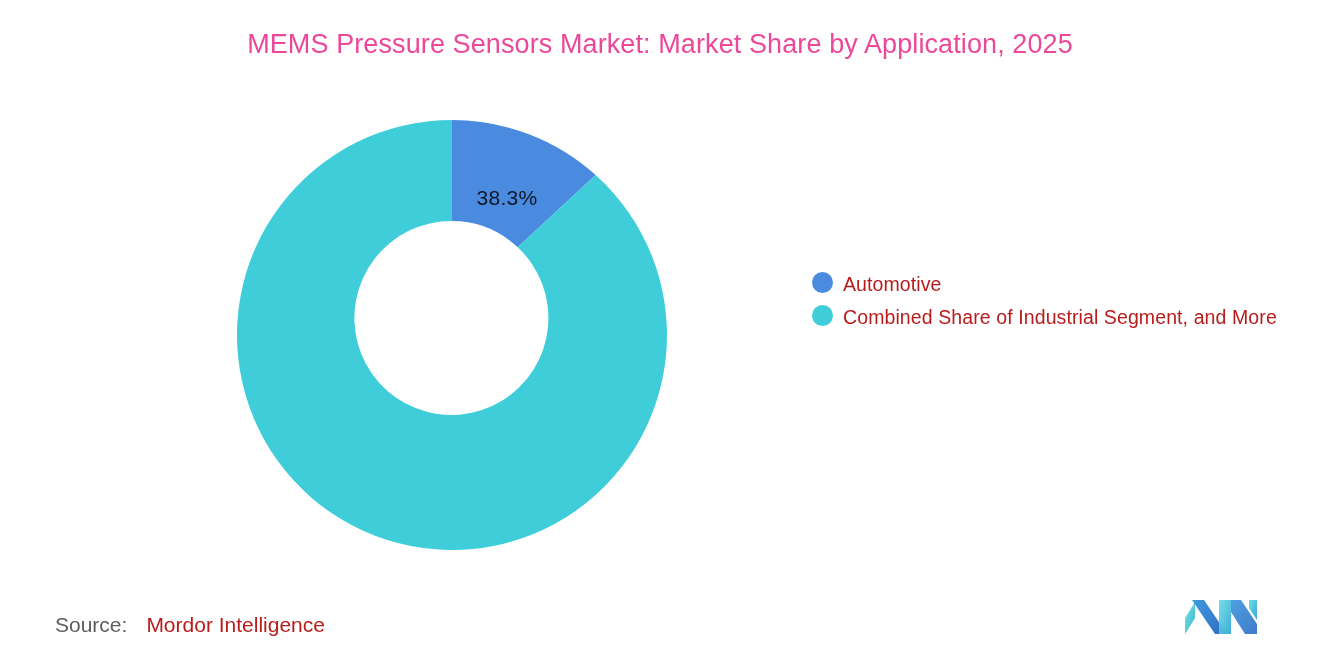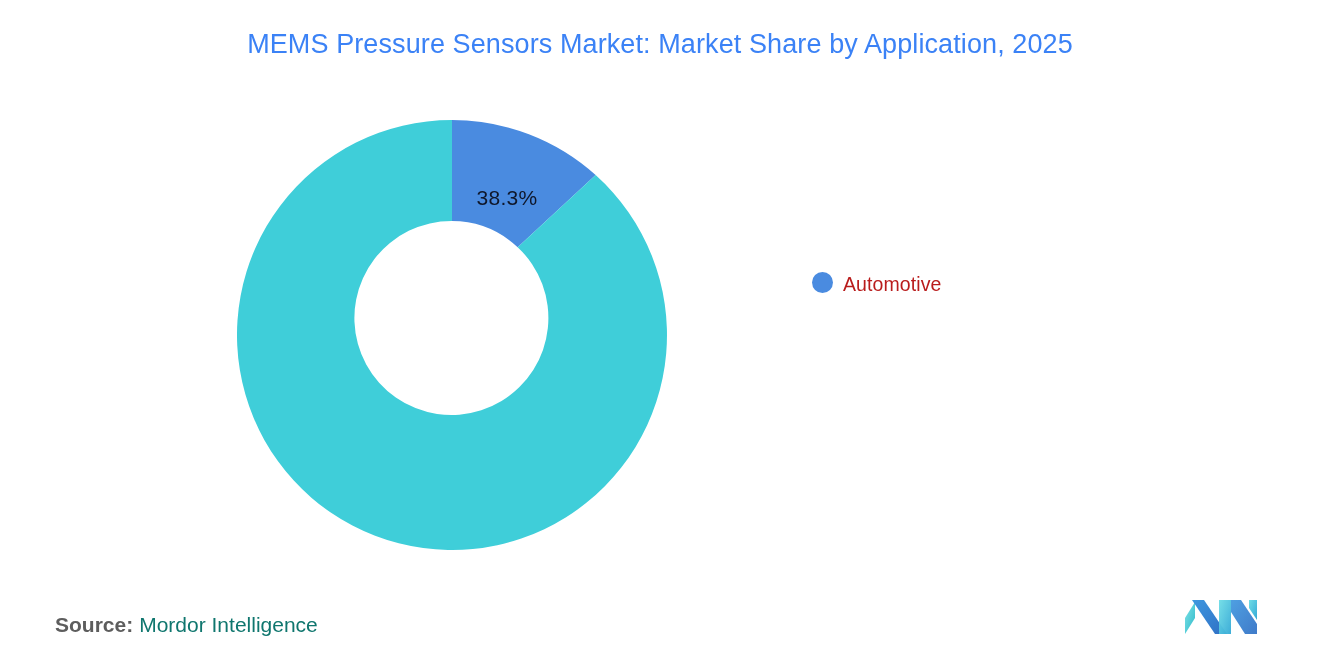--- a/index.html
+++ b/index.html
@@ -17,21 +17,21 @@
   }
 
   #chart-title {
     position: absolute;
     left: 0;
     top: 29px;
     width: 1320px;
     text-align: center;
     font-size: 27px;
     font-weight: 400;
-    color: #3b82f6;
+    color: #ec4899;
     letter-spacing: 0.1px;
     white-space: nowrap;
   }
 
   #donut-wrap {
     position: absolute;
     left: 237px;
     top: 120px;
     width: 430px;
     height: 430px;
@@ -81,26 +81,26 @@
 
   #source-line {
     position: absolute;
     left: 55px;
     top: 613px;
     font-size: 21px;
     color: #8a8a8a;
     white-space: nowrap;
   }
   #source-label {
-    font-weight: 700;
+    font-weight: 400;
     color: #5d5d5d;
   }
   #source-value {
-    color: #0f766e;
-    margin-left: 6px;
+    color: #b91c1c;
+    margin-left: 19px;
   }
 
   #brand-logo {
     position: absolute;
     left: 1183px;
     top: 596px;
     width: 76px;
     height: 42px;
   }
   #brand-logo svg { display: block; }
@@ -127,20 +127,24 @@
   </svg>
 </div>
 
 <div id="slice-label-automotive">38.3%</div>
 
 <div id="legend">
   <div class="legend-row">
     <span class="legend-swatch" style="background:#4a8be0"></span>
     <span class="legend-label">Automotive</span>
   </div>
+  <div class="legend-row">
+    <span class="legend-swatch" style="background:#3fced9"></span>
+    <span class="legend-label">Combined Share of Industrial Segment, and More</span>
+  </div>
 </div>
 
 <div id="source-line">
   <span id="source-label">Source:</span><span id="source-value">Mordor Intelligence</span>
 </div>
 
 <div id="brand-logo">
   <svg viewBox="0 0 76 42" xmlns="http://www.w3.org/2000/svg">
     <defs>
       <linearGradient id="gA" x1="0" y1="0" x2="1" y2="1">

